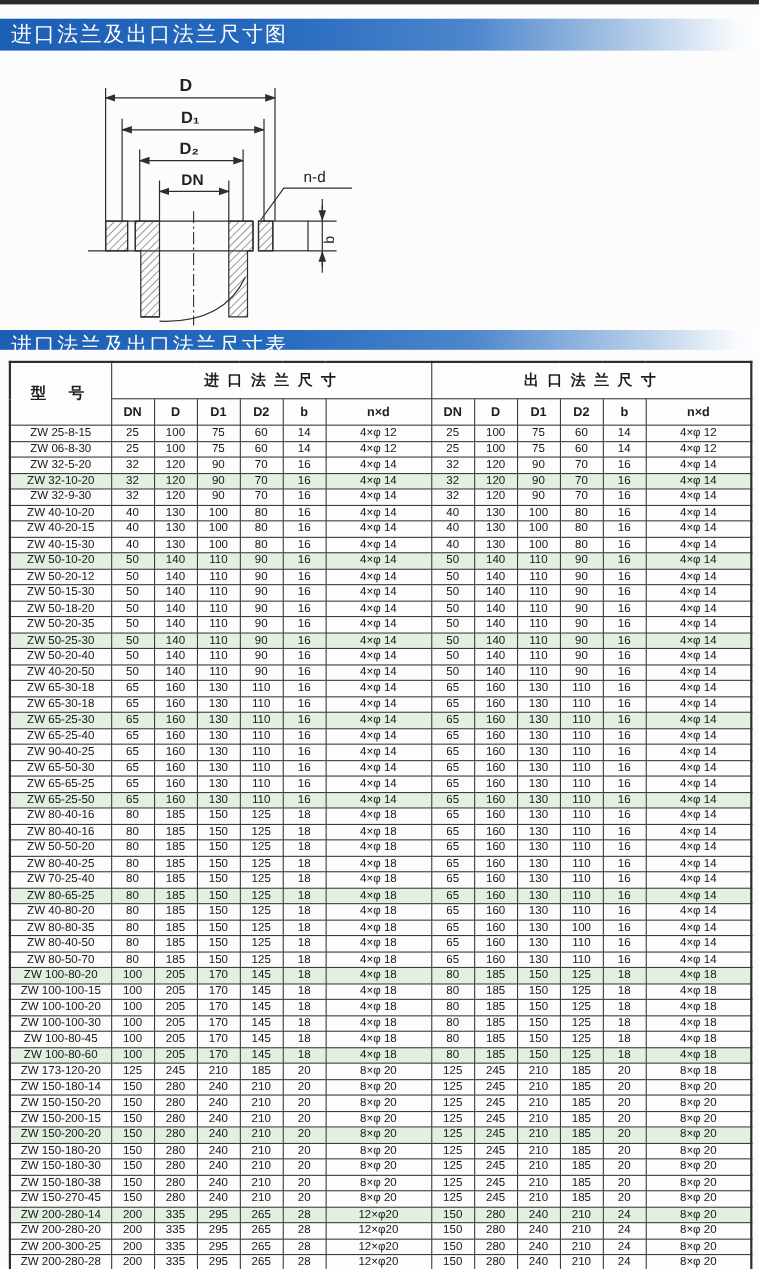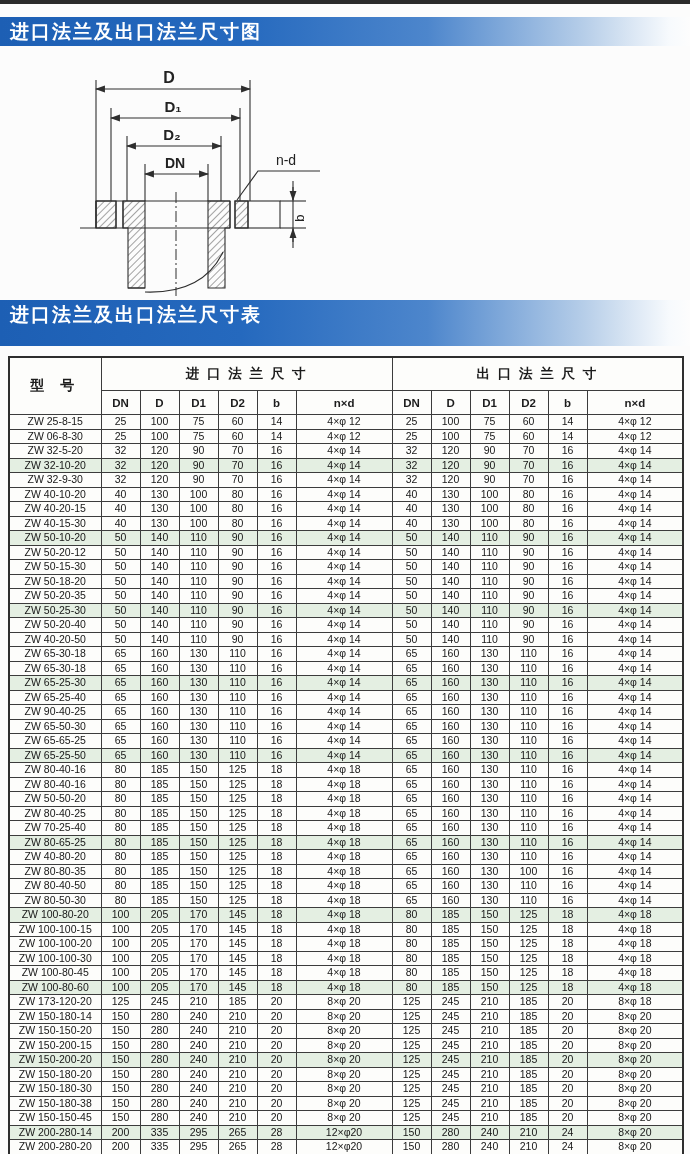--- a/index.html
+++ b/index.html
@@ -5,37 +5,37 @@
   html,body{margin:0;padding:0;}
   body{
     width:690px;height:1154px;background:#fcfcfc;
     font-family:"Liberation Sans","DejaVu Sans",sans-serif;
     color:#1c1c1c;overflow:hidden;
   }
   .top-strip{height:4px;background:#2b2b2b;}
   .banner{
     margin-top:13px;height:29px;line-height:29px;
     background:linear-gradient(90deg,#1d5fb4 0%,#2569be 35%,#4d86cc 62%,#b8cfe9 85%,#f7fafd 97%,#fdfdfd 100%);
-    color:#ffffff;font-size:19px;font-weight:bold;
+    color:#ffffff;font-size:19px;font-weight:normal;
     padding-left:10px;letter-spacing:2px;
   }
-  .banner.second{margin-top:4px;height:46px;line-height:30px;}
+  .banner.second{margin-top:4px;height:18px;line-height:30px;}
   .diagram-wrap{margin:10px 0 4px 58px;width:310px;height:240px;}
   svg text{font-family:"Liberation Sans","DejaVu Sans",sans-serif;fill:#222;}
 
   .table-wrap{margin:10px 8px 0 8px;}
   table.flange{
     width:674px;border-collapse:collapse;table-layout:fixed;
     border:2px solid #2e2e2e;background:#fdfdfb;
   }
   table.flange th,table.flange td{
     border:1px solid #3c3c3c;padding:0;text-align:center;
     overflow:hidden;white-space:nowrap;
   }
-  th.model-h{font-size:14px;font-weight:bold;letter-spacing:6px;}
+  th.model-h{font-size:14px;font-weight:bold;letter-spacing:6px;font-family:Liberation Mono, monospace;}
   th.group-h{height:32px;font-size:13.5px;font-weight:bold;letter-spacing:2px;margin-left:20px;}
   th.col-h{height:23px;font-size:11.5px;font-weight:bold;}
   table.flange td{height:13.5px;font-size:10.5px;line-height:13.5px;color:#161616;}
   td.model{text-align:left;padding-left:16px;}
   tr.hl td{background:#e4efe2;}
 </style>
 </head>
 <body>
 
 <div class="top-strip"></div>
@@ -635,21 +635,21 @@
           <td>18</td>
           <td>4×φ 18</td>
           <td>65</td>
           <td>160</td>
           <td>130</td>
           <td>110</td>
           <td>16</td>
           <td>4×φ 14</td>
         </tr>
         <tr>
-          <td class="model">ZW 80-50-30</td>
+          <td class="model">ZW 80-50-70</td>
           <td>80</td>
           <td>185</td>
           <td>150</td>
           <td>125</td>
           <td>18</td>
           <td>4×φ 18</td>
           <td>65</td>
           <td>160</td>
           <td>130</td>
           <td>110</td>
@@ -860,21 +860,21 @@
           <td>20</td>
           <td>8×φ 20</td>
           <td>125</td>
           <td>245</td>
           <td>210</td>
           <td>185</td>
           <td>20</td>
           <td>8×φ 20</td>
         </tr>
         <tr>
-          <td class="model">ZW 150-150-45</td>
+          <td class="model">ZW 150-270-45</td>
           <td>150</td>
           <td>280</td>
           <td>240</td>
           <td>210</td>
           <td>20</td>
           <td>8×φ 20</td>
           <td>125</td>
           <td>245</td>
           <td>210</td>
           <td>185</td>

